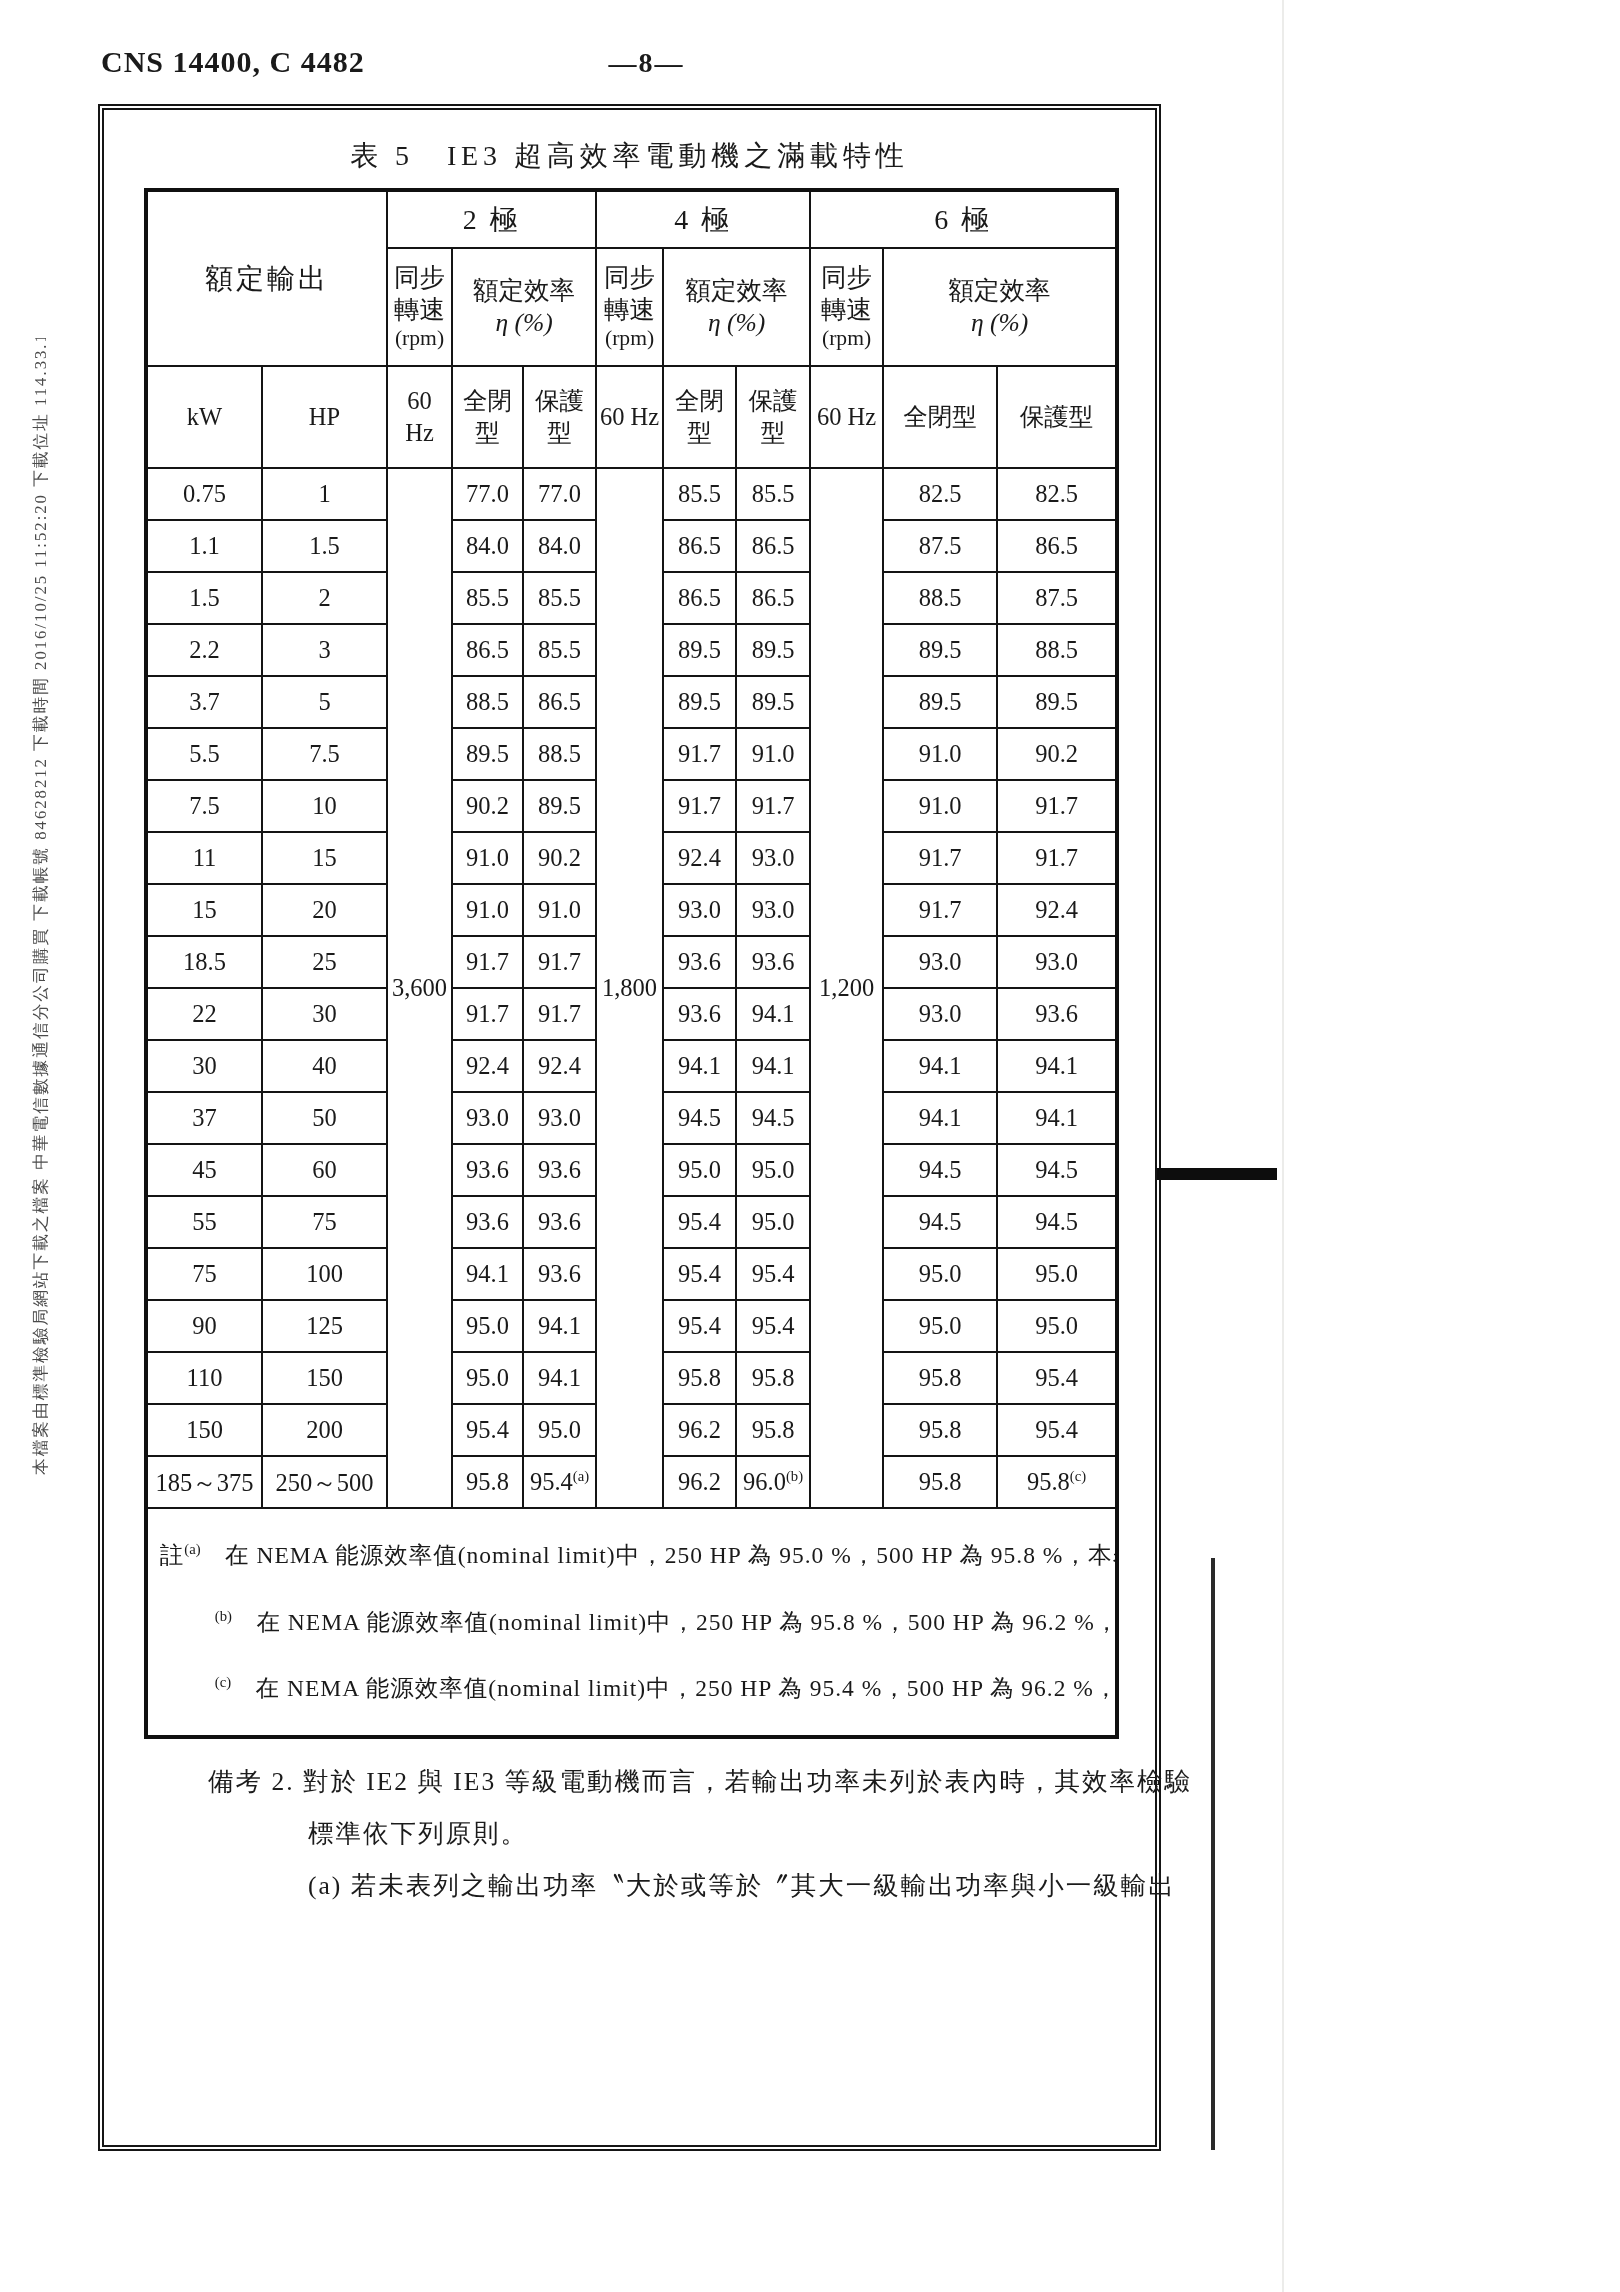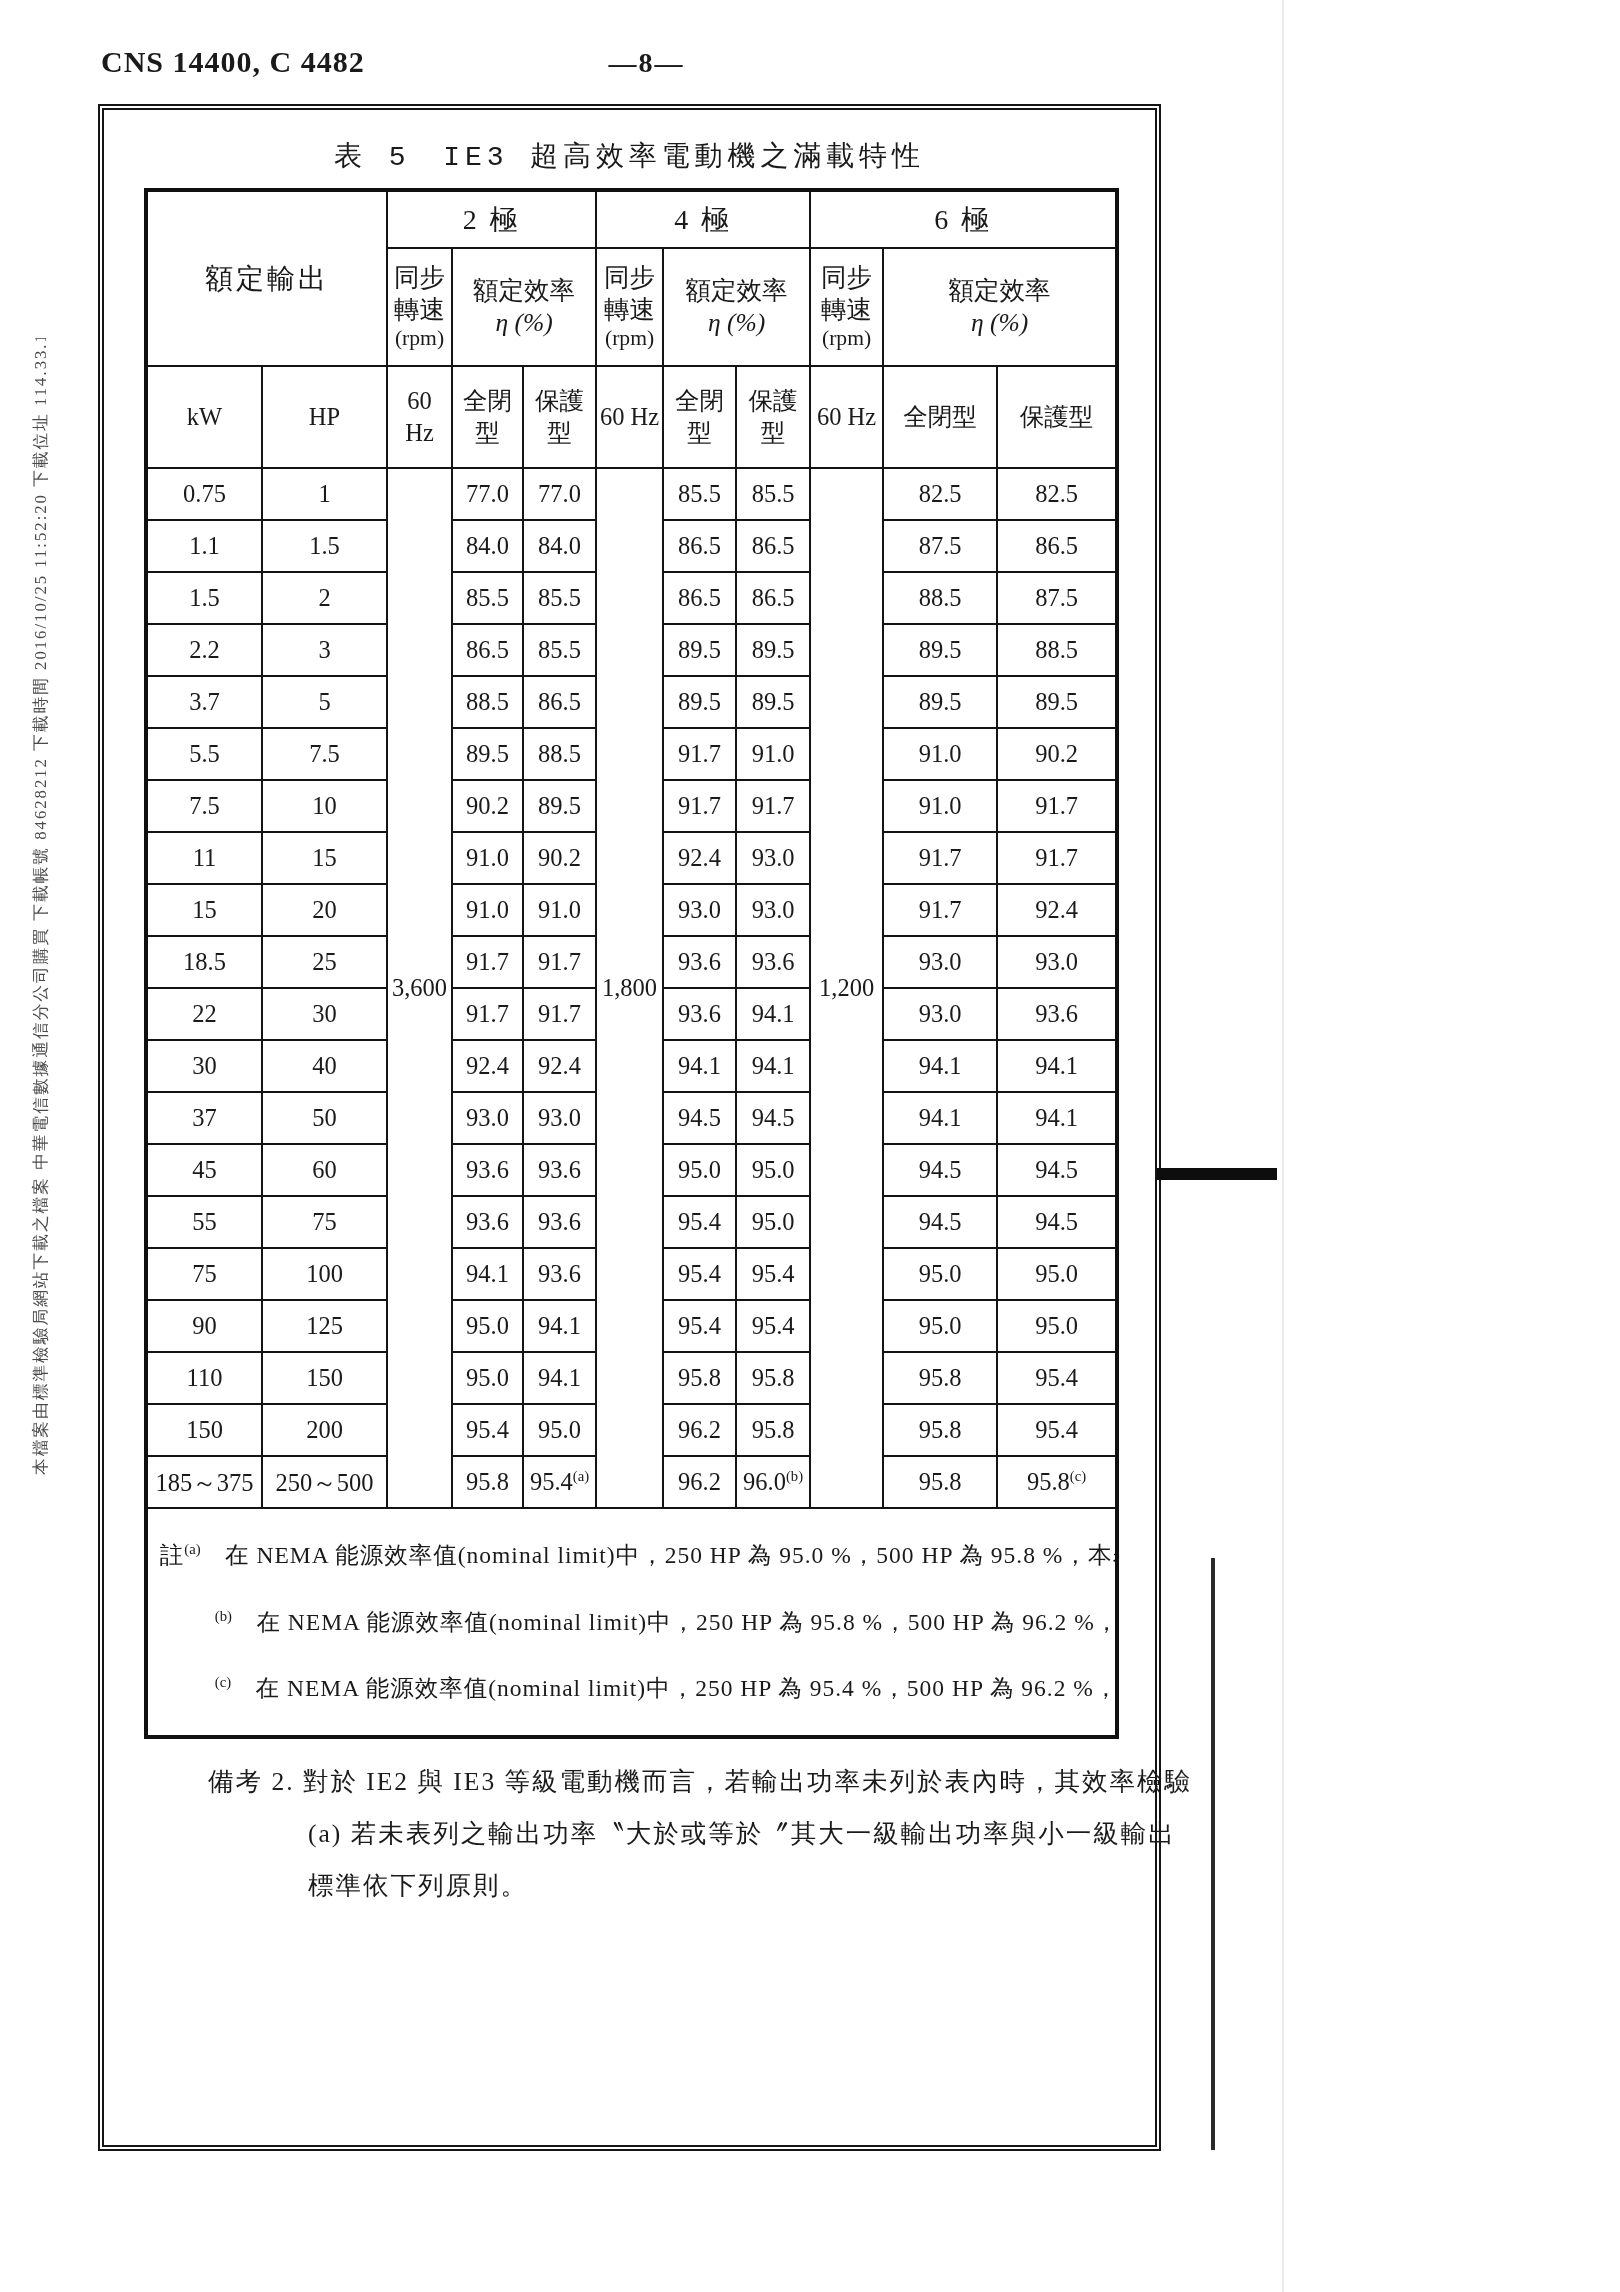--- a/index.html
+++ b/index.html
@@ -1,21 +1,21 @@
 <!DOCTYPE html>
 <html><head>
 <meta charset="utf-8">
 <style>
   html,body{margin:0;padding:0;background:#888;}
   #page{position:relative;width:1620px;height:2293px;background:#ffffff;overflow:hidden;
         font-family:"Liberation Serif","DejaVu Serif",serif;color:#1a1a1a;}
   .hdr-left{position:absolute;left:101px;top:45px;font-size:30px;font-weight:bold;letter-spacing:1px;}
   .hdr-center{position:absolute;left:573px;top:47px;width:147px;text-align:center;font-size:28px;font-weight:bold;letter-spacing:2px;}
   .outer-box{position:absolute;left:98px;top:104px;width:1063px;height:2047px;border:6.9px double #151515;box-sizing:border-box;}
-  .title{position:absolute;left:98px;top:137px;width:1063px;text-align:center;font-size:28px;letter-spacing:4.9px;font-family:Liberation Mono, monospace;}
+  .title{position:absolute;left:98px;top:137px;width:1063px;text-align:center;font-size:28px;letter-spacing:4.9px;}
   table.mtable{position:absolute;left:144px;top:188px;width:971px;border-collapse:collapse;table-layout:fixed;
                border:4.9px solid #101010;}
   .mtable th,.mtable td{border:2.9px solid #141414;text-align:center;vertical-align:middle;padding:0;
                         font-weight:normal;overflow:hidden;}
   .mtable thead th{font-size:25.5px;line-height:1.25;}
   .mtable tr.r1 th{height:55px;font-size:28px;letter-spacing:2.9px;}
   .mtable tr.r2 th{height:116px;}
   .mtable tr.r3 th{height:100px;font-size:24.5px;line-height:1.3;padding:0 2px;}
   .mtable tbody td{height:50px;font-size:24.5px;}
   .unit{font-size:21.6px;}
@@ -319,22 +319,22 @@
             <div class="fn">註<sup class="fnsup">(a)</sup>　在 NEMA 能源效率值(nominal limit)中，250 HP 為 95.0 %，500 HP 為 95.8 %，本表取其平均值。</div>
             <div class="fn cont"><sup class="fnsup">(b)</sup>　在 NEMA 能源效率值(nominal limit)中，250 HP 為 95.8 %，500 HP 為 96.2 %，本表取其平均值。</div>
             <div class="fn cont"><sup class="fnsup">(c)</sup>　在 NEMA 能源效率值(nominal limit)中，250 HP 為 95.4 %，500 HP 為 96.2 %，本表取其平均值。</div>
           </td>
       </tr>
     </tfoot>
   </table>
 
   <div class="remarks" id="remarks">
       <div class="line">備考 2. 對於 IE2 與 IE3 等級電動機而言，若輸出功率未列於表內時，其效率檢驗</div>
+      <div class="line ind1">標準依下列原則。</div>
       <div class="line ind1">(a) 若未表列之輸出功率〝大於或等於〞其大一級輸出功率與小一級輸出</div>
-      <div class="line ind1">標準依下列原則。</div>
     </div>
 
   <div class="watermark">本檔案由標準檢驗局網站下載之檔案 中華電信數據通信分公司購買 下載帳號 84628212 下載時間 2016/10/25 11:52:20 下載位址 114.33.111.64</div>
   <div class="regmark"></div>
   <div class="edge-line"></div>
 
 </div>
 
 
 </body></html>

